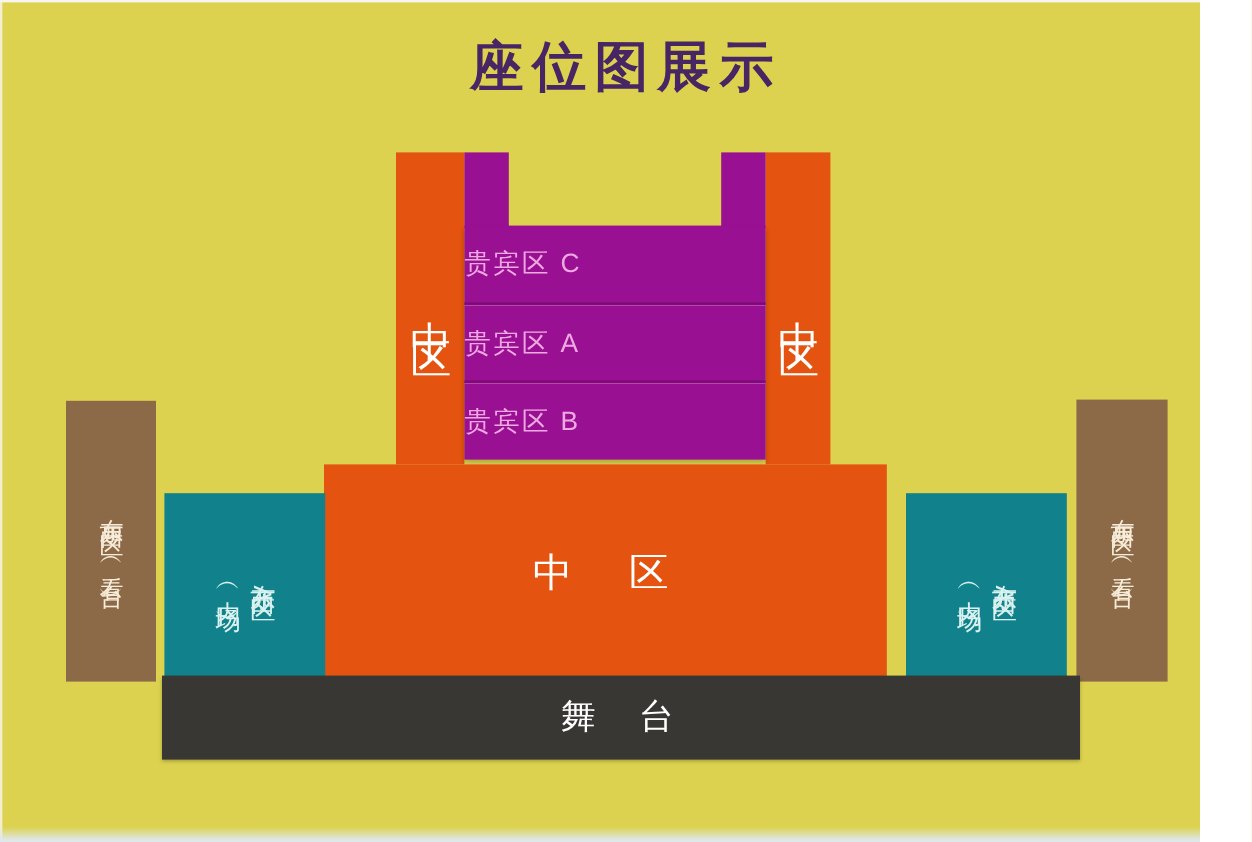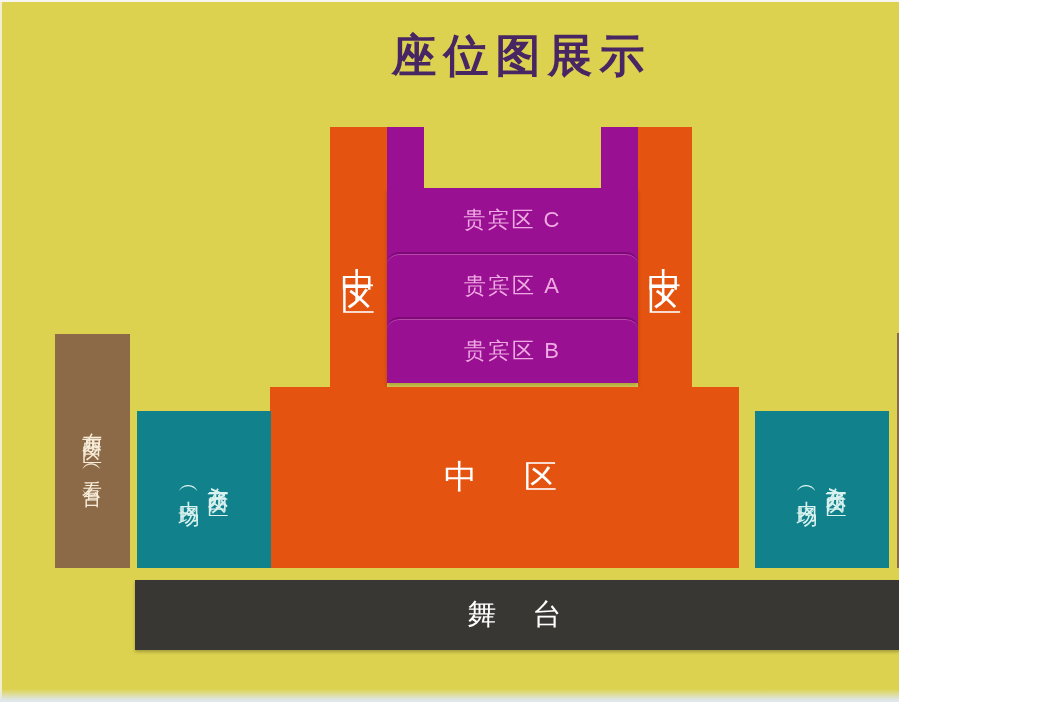--- a/index.html
+++ b/index.html
@@ -1,18 +1,18 @@
 <!DOCTYPE html>
 <html><head>
 <meta charset="utf-8">
 <style>
   html,body{margin:0;padding:0;background:#ffffff;}
   .canvas{
     position:relative;
-    width:899px;height:702px;
+    width:1000px;height:702px;
     background:#dcd24f;
     overflow:hidden;
     font-family:"Liberation Sans","DejaVu Sans",sans-serif;
   }
   .edge-top{position:absolute;left:0;top:0;width:1043px;height:2px;background:#f7f5ef;}
   .edge-left{position:absolute;left:0;top:0;width:2px;height:702px;background:rgba(247,245,239,.8);}
   .edge-bottom{position:absolute;left:0;bottom:0;width:1043px;height:13px;
     background:linear-gradient(to bottom, rgba(224,232,236,0), #dfe7ea 85%);}
 
   .page-title{
@@ -37,22 +37,22 @@
     writing-mode:vertical-rl;text-orientation:upright;
     color:#ffffff;font-size:34px;letter-spacing:16px;line-height:1;
   }
 
   
   .tab-left {left:387px;top:127px;width:37px;height:63px;}
   .tab-right{left:601px;top:127px;width:37px;height:63px;}
   .vip-body{left:387px;top:188px;width:251px;height:195px;
     display:flex;flex-direction:column;
     box-shadow:0 3px 4px rgba(0,0,0,.22);}
-  .vip-row{flex:1;display:flex;align-items:center;justify-content:center;
-    color:#efa9e2;font-size:22px;letter-spacing:2px;border-radius:12px;}
+  .vip-row{flex:1;display:flex;align-items:center;
+    color:#efa9e2;font-size:22px;letter-spacing:2px;}
   .vip-row + .vip-row{border-top:2px solid #7c0b76;box-shadow:inset 0 1px 0 #b844ad;}
 
   
   .mid-block{left:270px;top:387px;width:469px;height:181px;
     display:flex;align-items:center;justify-content:center;
     color:#ffffff;font-size:33px;letter-spacing:8px;word-spacing:22px;}
 
   
   .inner-left {left:137px;top:411px;width:134px;height:157px;}
   .inner-right{left:755px;top:411px;width:134px;height:157px;}
@@ -60,21 +60,21 @@
     align-items:center;justify-content:center;gap:8px;}
   .v-col{writing-mode:vertical-rl;color:#d9f2ef;font-size:21px;letter-spacing:6px;line-height:1;}
 
   
   .stand-left {left:55px;top:334px;width:75px;height:234px;}
   .stand-right{left:897px;top:333px;width:76px;height:235px;}
   .stand-wrap{width:100%;height:100%;display:flex;align-items:center;justify-content:center;}
   .stand-text{writing-mode:vertical-rl;color:#f6ecd9;font-size:20px;letter-spacing:7px;line-height:1;}
 
   
-  .stage{left:135px;top:580px;width:765px;height:70px;background:#393734;
+  .stage{left:135px;top:563px;width:765px;height:70px;background:#393734;
     display:flex;align-items:center;justify-content:center;
     color:#ffffff;font-size:29px;letter-spacing:6px;word-spacing:16px;
     box-shadow:0 2px 3px rgba(0,0,0,.25);}
 </style>
 </head>
 <body>
 
 <div class="canvas">
 
   <div class="page-title">座位图展示</div>

